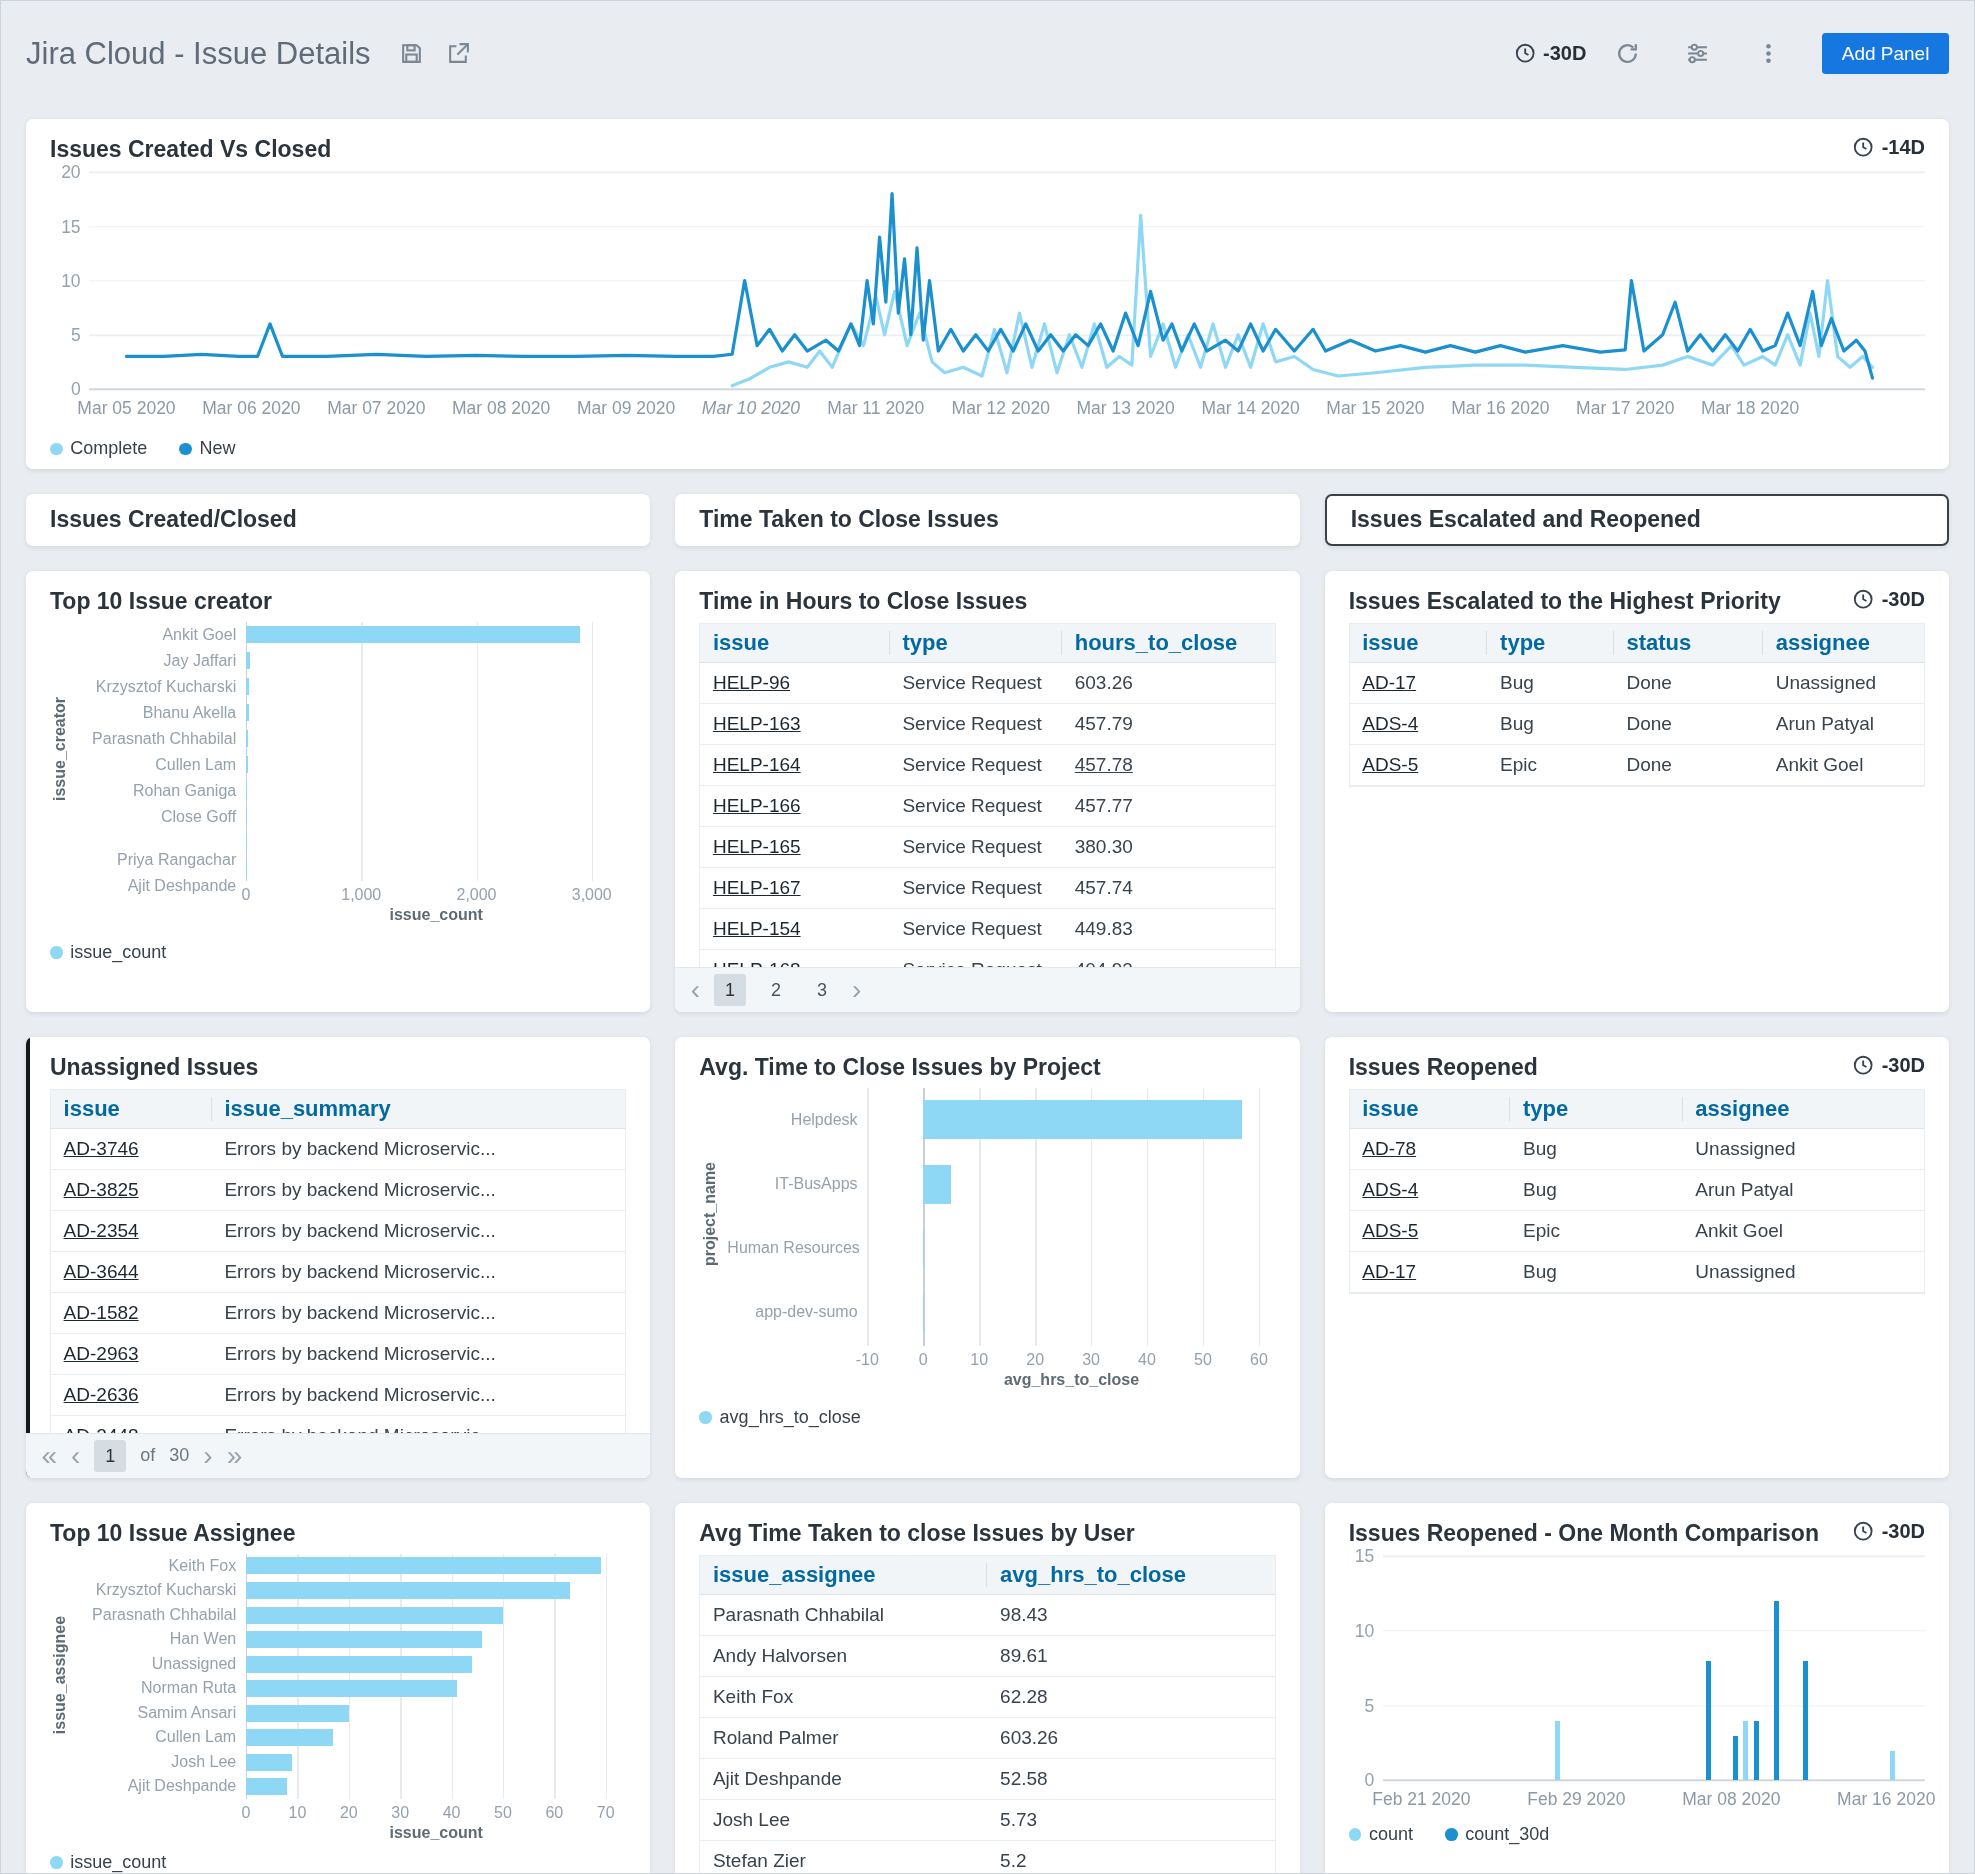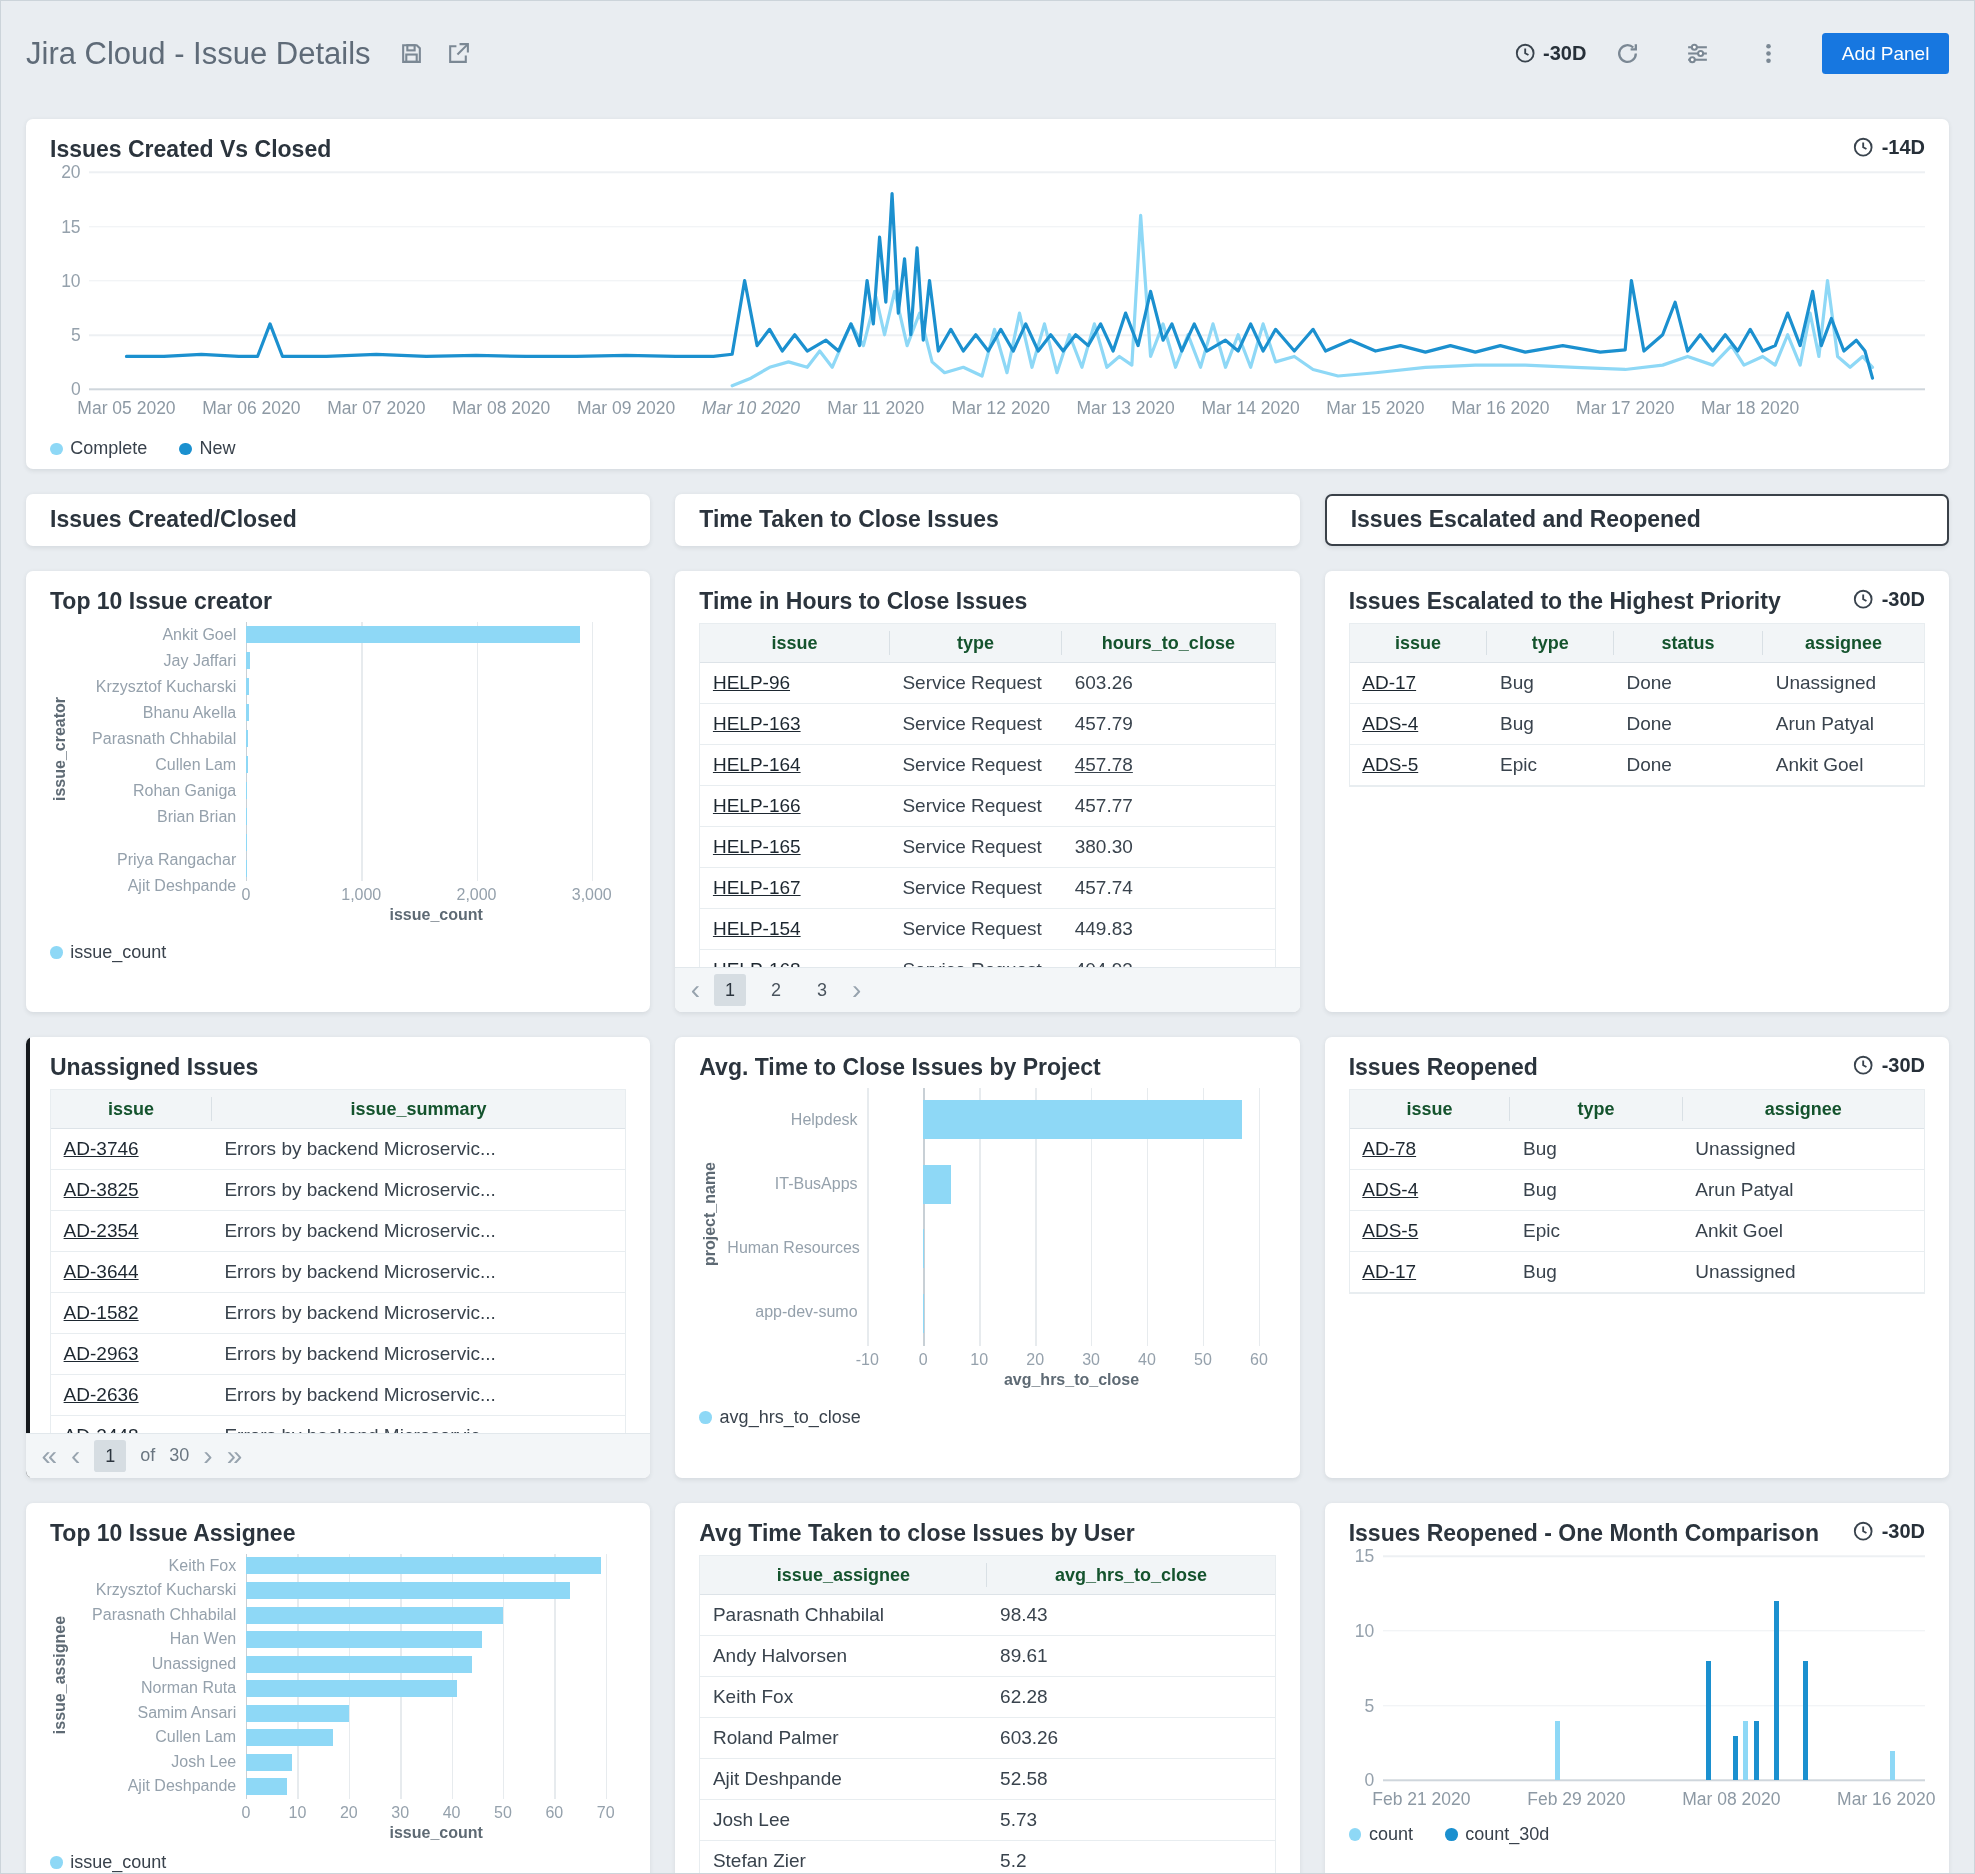--- a/index.html
+++ b/index.html
@@ -66,21 +66,21 @@
   
   .legend{display:flex;gap:32px;align-items:center;margin-top:18px;}
   .legend-item{display:flex;gap:7.7px;align-items:center;font-size:18px;color:#39424c;}
   .dot{width:12.6px;height:12.6px;border-radius:50%;}
   .dot-light{background:#8ed8f6;}
   .dot-dark{background:#1b90cf;}
 
   
   .tbl{border:1.4px solid #e8edf0;margin-top:8.4px;}
   .tbl-head{display:flex;background:#f2f5f7;height:39px;align-items:center;border-bottom:1.4px solid #dde3e8;}
-  .tbl-hcell{flex:none;padding:0 12.6px;font-size:18px;font-weight:700;color:#14532d;height:24px;line-height:24px;border-right:1.4px solid #d9e0e5;overflow:hidden;white-space:nowrap;text-align:center;}
+  .tbl-hcell{flex:none;padding:0 12.6px;font-size:22px;font-weight:700;color:#0369a1;height:24px;line-height:24px;border-right:1.4px solid #d9e0e5;overflow:hidden;white-space:nowrap;}
   .tbl-hcell:last-child{border-right:none;}
   .tbl-row{display:flex;height:41px;align-items:center;border-bottom:1.4px solid #e8edf0;background:#fff;}
   .tbl-cell{flex:none;padding:0 12.6px;font-size:19px;color:#39434d;white-space:nowrap;overflow:hidden;}
   .cell-link{text-decoration:underline;color:#1d2730;cursor:pointer;}
 
   
   .pgbar{position:absolute;left:0;right:0;bottom:0;height:45px;background:#f3f6f8;border-top:1.4px solid #e2e8ec;display:flex;align-items:center;gap:14px;padding:0 15.4px;z-index:6;}
   .pg-ico{font-size:28px;color:#97a3ae;line-height:28px;cursor:pointer;user-select:none;}
   .pg-num{min-width:32px;height:32px;line-height:32px;text-align:center;font-size:18px;color:#4a545e;border-radius:2.8px;cursor:pointer;}
   .pg-num.active{background:#d6dde2;color:#2c353e;}
@@ -221,21 +221,21 @@
         <div class="hb-ylabel">issue_creator</div>
         <div class="hb-grid">
           <div class="hb-cats" style="width:168px">
               <span class="hb-cat" style="height: 26px; line-height: 26px;">Ankit Goel</span>
               <span class="hb-cat" style="height: 26px; line-height: 26px;">Jay Jaffari</span>
               <span class="hb-cat" style="height: 26px; line-height: 26px;">Krzysztof Kucharski</span>
               <span class="hb-cat" style="height: 26px; line-height: 26px;">Bhanu Akella</span>
               <span class="hb-cat" style="height: 26px; line-height: 26px;">Parasnath Chhabilal</span>
               <span class="hb-cat" style="height: 26px; line-height: 26px;">Cullen Lam</span>
               <span class="hb-cat" style="height: 26px; line-height: 26px;">Rohan Ganiga</span>
-              <span class="hb-cat" style="height: 26px; line-height: 26px;">Brian Brian</span>
+              <span class="hb-cat" style="height: 26px; line-height: 26px;">Close Goff</span>
               <span class="hb-cat" style="height: 26px; line-height: 26px; margin-top: 17px;">Priya Rangachar</span>
               <span class="hb-cat" style="height: 26px; line-height: 26px;">Ajit Deshpande</span>
             </div>
           <div class="hb-right">
             <div class="hb-plot" style="height: 259px;">
                 <div class="hb-vline zero" style="left: 0%;"></div>
                 <div class="hb-vline" style="left: 30.303%;"></div>
                 <div class="hb-vline" style="left: 60.6061%;"></div>
                 <div class="hb-vline" style="left: 90.9091%;"></div>
                 <div class="hb-bar" style="left: 0%; width: 87.8788%; top: 4.5px; height: 17px;"></div>

